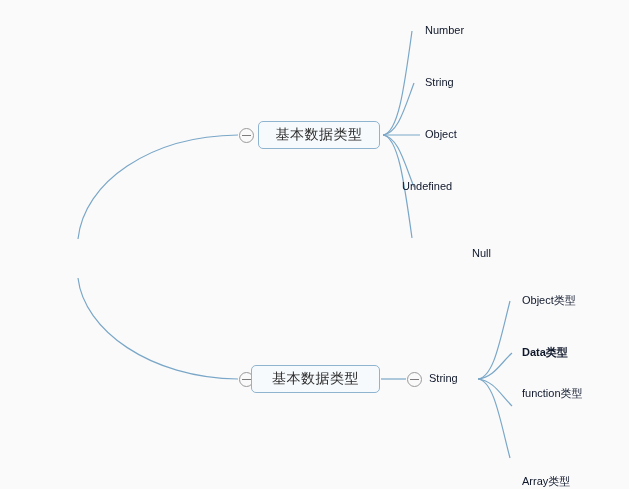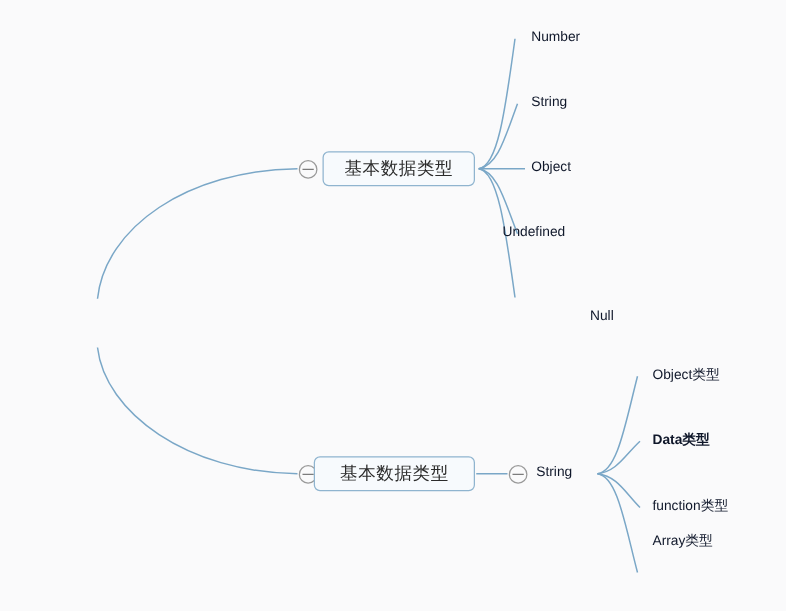--- a/index.html
+++ b/index.html
@@ -150,16 +150,16 @@
   <div class="collapse-toggle" id="toggle-composite"></div>
   <div class="branch-node" id="branch-composite">
     <span class="branch-label">基本数据类型</span>
   </div>
 
   <div class="collapse-toggle" id="toggle-object"></div>
   <div class="leaf-node" style="left:429px; top:373px;">String</div>
 
   <div class="leaf-node" style="left:522px; top:295px;">Object类型</div>
   <div class="leaf-node" style="left:522px; top:347px;font-weight:bold;">Data类型</div>
-  <div class="leaf-node" style="left:522px; top:400px;text-align:center;">function类型</div>
-  <div class="leaf-node" style="left:522px; top:428px;">Array类型</div>
+  <div class="leaf-node" style="left:522px; top:388px;text-align:center;">function类型</div>
+  <div class="leaf-node" style="left:522px; top:476px;">Array类型</div>
 
 </div>
 
 </body></html>

